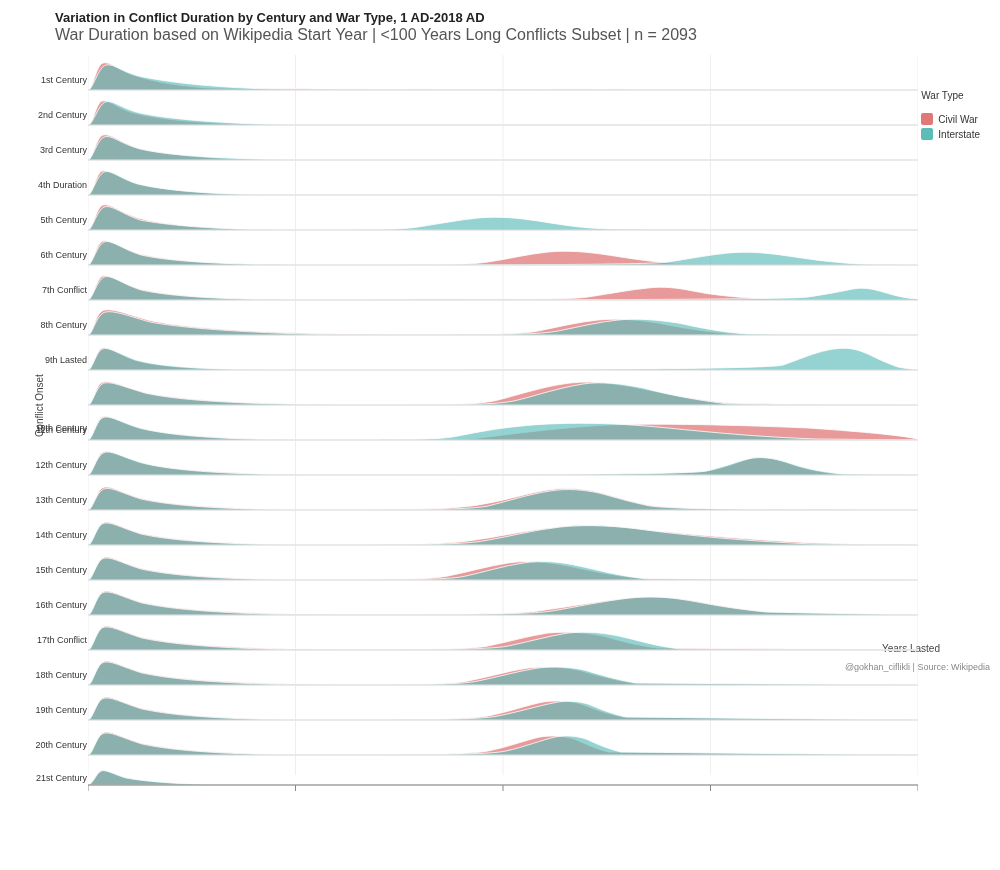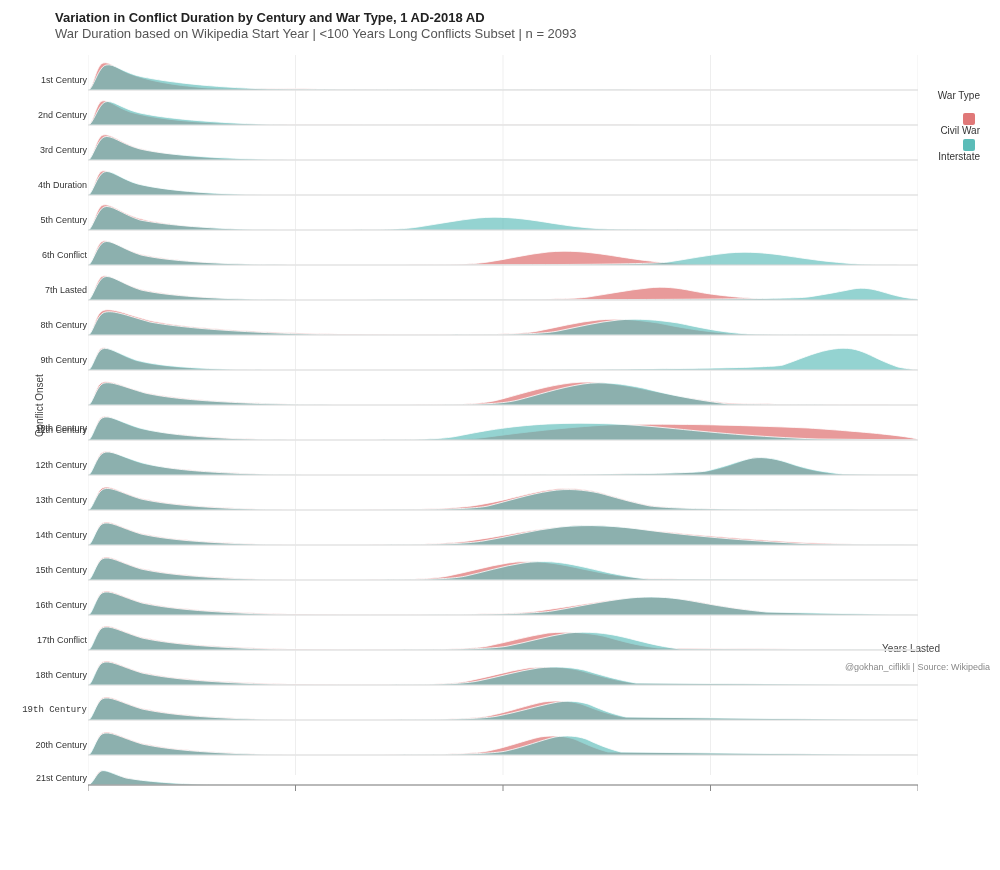--- a/index.html
+++ b/index.html
@@ -22,21 +22,21 @@
       top: 10px;
       left: 55px;
       font-size: 13px;
       font-weight: bold;
       color: #222;
     }
     .subtitle {
       position: absolute;
       top: 26px;
       left: 55px;
-      font-size: 13px;
+      font-size: 16px;
       color: #555;
     }
     .y-axis-label {
       position: absolute;
       top: 400px;
       left: 8px;
       font-size: 10px;
       color: #444;
       transform: rotate(-90deg);
       transform-origin: center center;
@@ -63,23 +63,22 @@
       font-size: 10px;
       color: #333;
     }
     .legend-title {
       font-weight: normal;
       font-size: 10px;
       margin-bottom: 12px;
     }
     .legend-item {
       display: flex;
-      align-items: flex-end;
+      align-items: center;
       margin-bottom: 3px;
-      flex-direction: column;
     }
     .legend-dot {
       width: 12px;
       height: 12px;
       border-radius: 2px;
       margin-right: 5px;
       flex-shrink: 0;
     }
     .row-label {
       position: absolute;
@@ -231,32 +230,32 @@
     <text x="830" y="748" font-size="10" fill="#555" text-anchor="middle">100</text>
   </svg>
 
   <div class="labels-container">
     <div style="position:relative; height:740px;">
       <span class="row-label" style="top:20px;">1st Century</span>
       <span class="row-label" style="top:55px;">2nd Century</span>
       <span class="row-label" style="top:90px;">3rd Century</span>
       <span class="row-label" style="top:125px;">4th Duration</span>
       <span class="row-label" style="top:160px;">5th Century</span>
-      <span class="row-label" style="top:195px;">6th Conflict</span>
-      <span class="row-label" style="top:230px;">7th Lasted</span>
+      <span class="row-label" style="top:195px;">6th Century</span>
+      <span class="row-label" style="top:230px;">7th Conflict</span>
       <span class="row-label" style="top:265px;">8th Century</span>
-      <span class="row-label" style="top:300px;">9th Century</span>
+      <span class="row-label" style="top:300px;">9th Lasted</span>
       <span class="row-label" style="top:335px;margin-top:33px;">10th Century</span>
       <span class="row-label" style="top:370px;">11th Century</span>
       <span class="row-label" style="top:405px;">12th Century</span>
       <span class="row-label" style="top:440px;">13th Century</span>
       <span class="row-label" style="top:475px;">14th Century</span>
       <span class="row-label" style="top:510px;">15th Century</span>
       <span class="row-label" style="top:545px;">16th Century</span>
       <span class="row-label" style="top:580px;">17th Conflict</span>
       <span class="row-label" style="top:615px;">18th Century</span>
-      <span class="row-label" style="top:650px;font-family:Liberation Mono, monospace;">19th Century</span>
+      <span class="row-label" style="top:650px;">19th Century</span>
       <span class="row-label" style="top:685px;">20th Century</span>
       <span class="row-label" style="top:718px;">21st Century</span>
     </div>
   </div>
 
 </div>
 
 </body></html>

